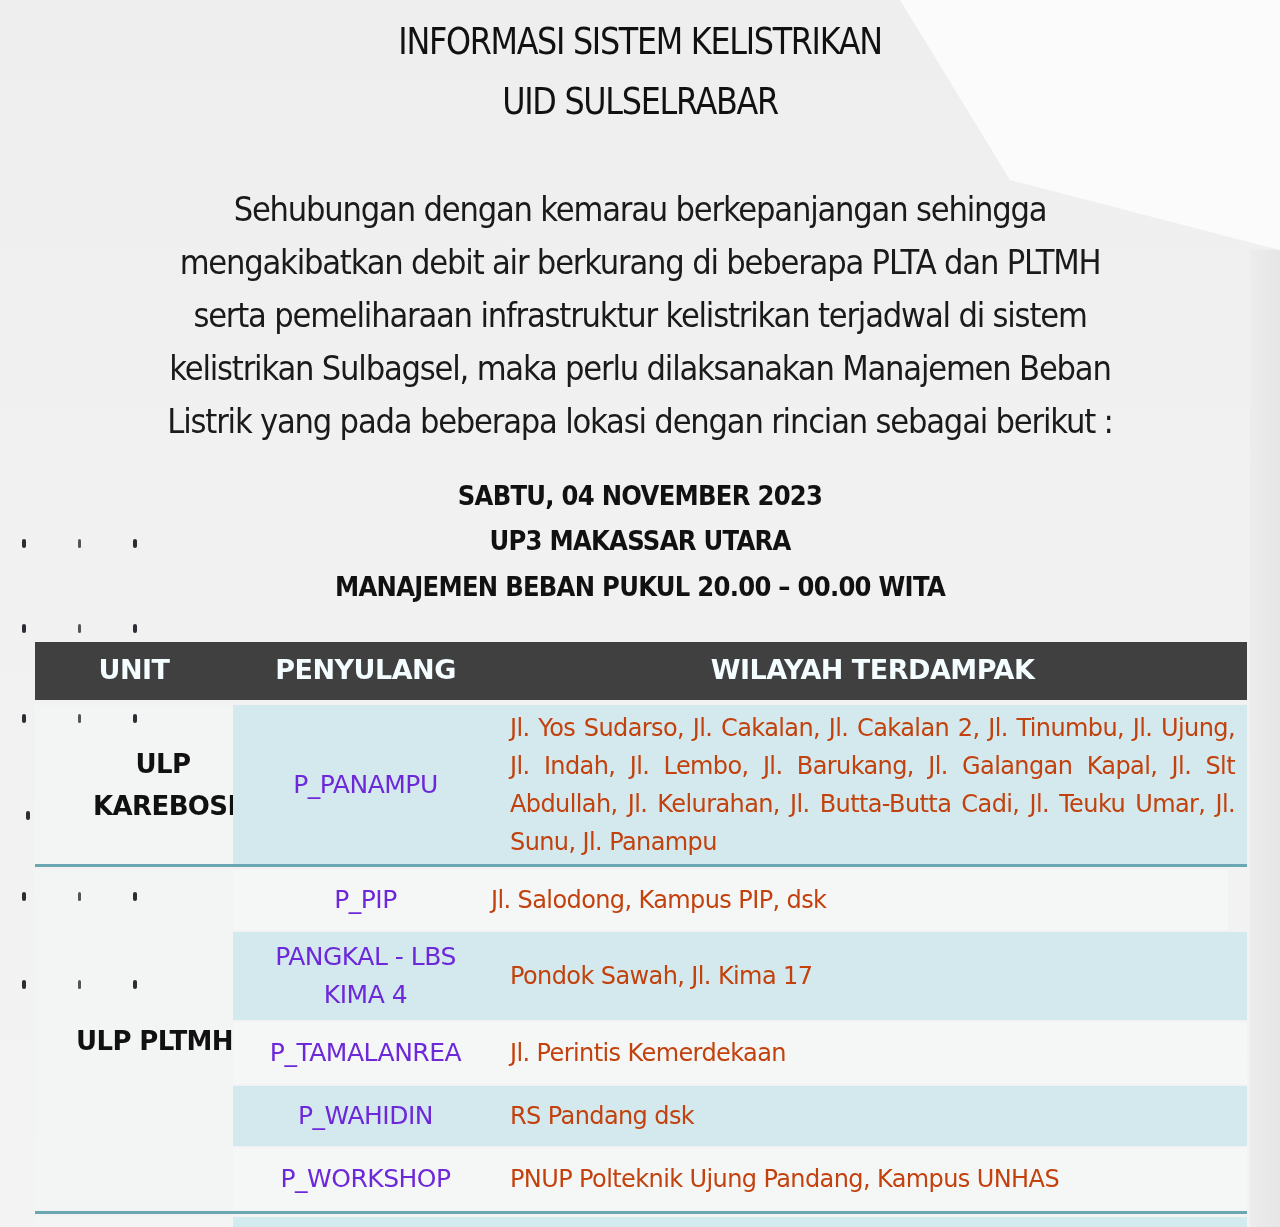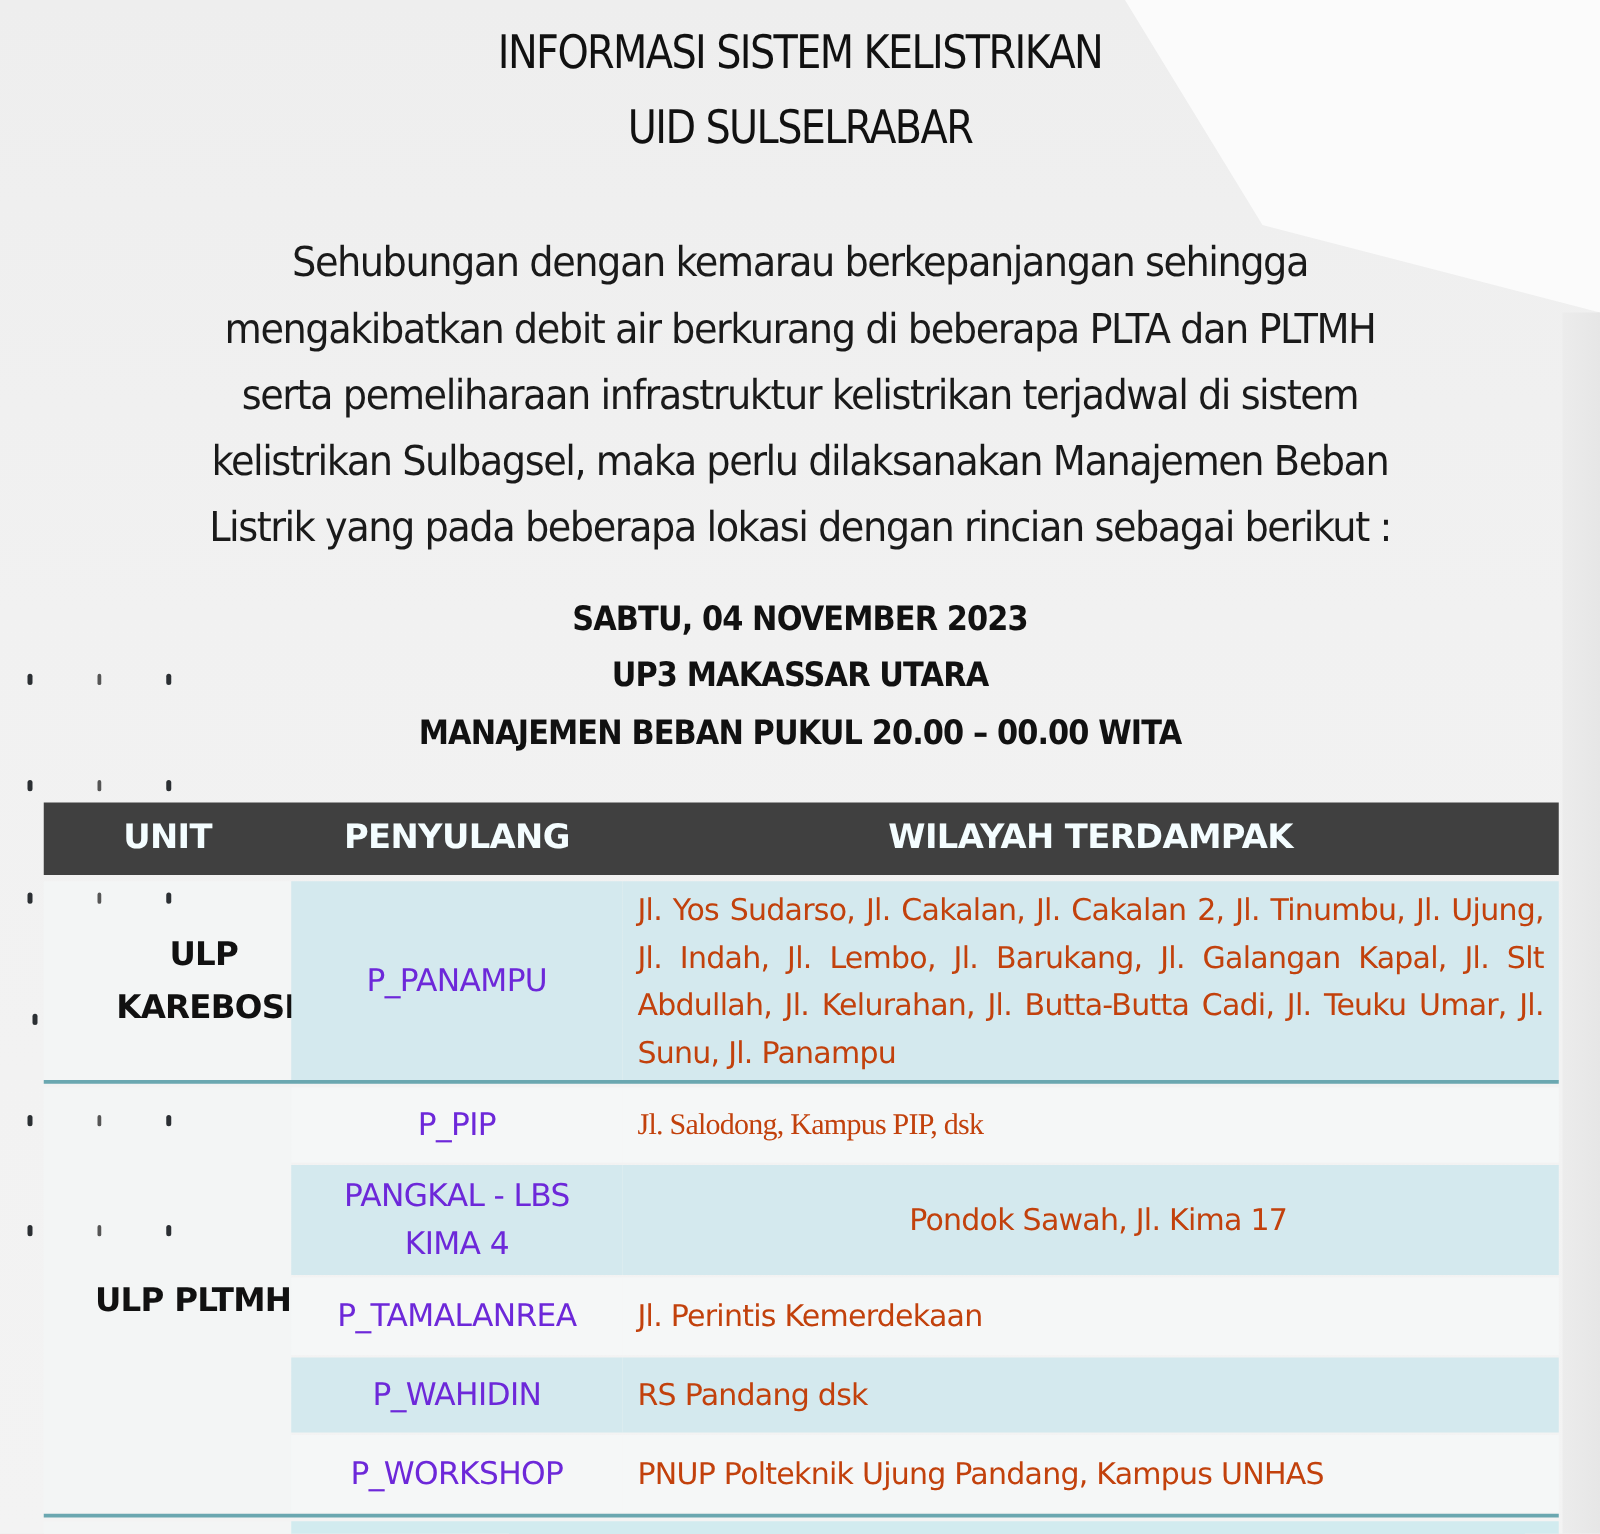--- a/index.html
+++ b/index.html
@@ -135,28 +135,28 @@
     </div>
     <div class="sep" style="top:222px"></div>
 
     <div class="cell unit-cell unit-bg" style="left:0; top:228px; width:198px; height:340px; align-items:flex-start;">
       <span style="display:block; margin-top:150px;">ULP PLTMH</span>
     </div>
 
     <div class="cell pen-cell white" style="left:198px; top:228px; width:265px; height:60px;">
       <span>P_PIP</span>
     </div>
-    <div class="cell wil-cell white" style="left:463px; top:228px; width:749px; height:60px;font-family:Liberation Serif, serif;">
+    <div class="cell wil-cell white" style="left:444px; top:228px; width:749px; height:60px;">
       <span>Jl. Salodong, Kampus PIP, dsk</span>
     </div>
 
     <div class="cell pen-cell blue" style="left:198px; top:290px; width:265px; height:88px;">
       <span style="width:220px; display:block;">PANGKAL - LBS KIMA 4</span>
     </div>
-    <div class="cell wil-cell blue" style="left:463px; top:290px; width:749px; height:88px;justify-content:center;">
+    <div class="cell wil-cell blue" style="left:463px; top:290px; width:749px; height:88px;">
       <span>Pondok Sawah, Jl. Kima 17</span>
     </div>
 
     <div class="cell pen-cell white" style="left:198px; top:380px; width:265px; height:62px;">
       <span>P_TAMALANREA</span>
     </div>
     <div class="cell wil-cell white" style="left:463px; top:380px; width:749px; height:62px;">
       <span>Jl. Perintis Kemerdekaan</span>
     </div>
 

